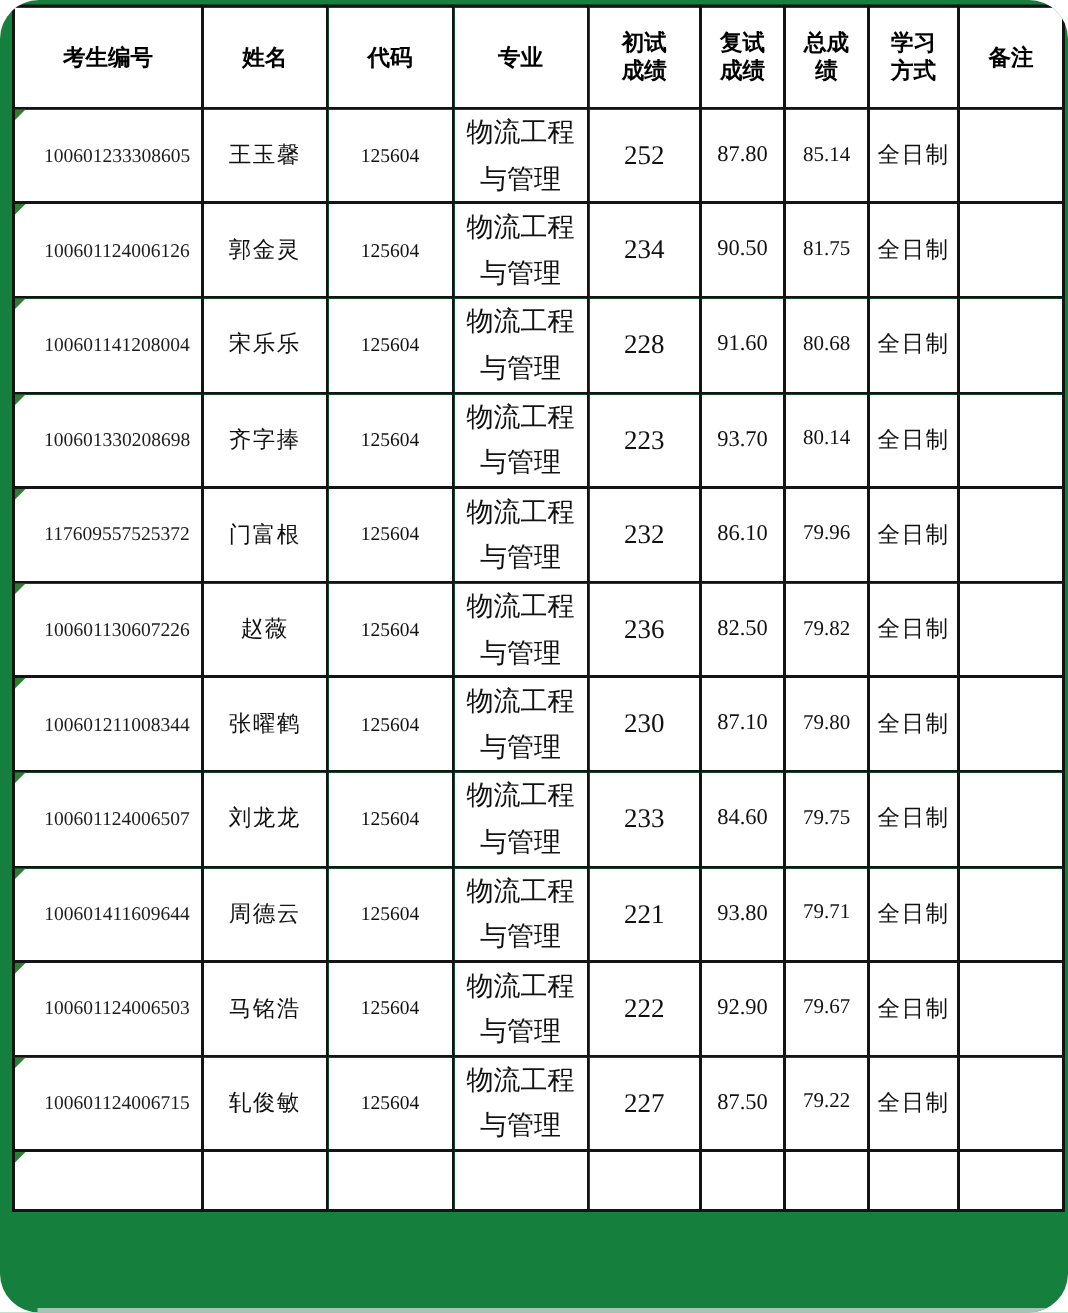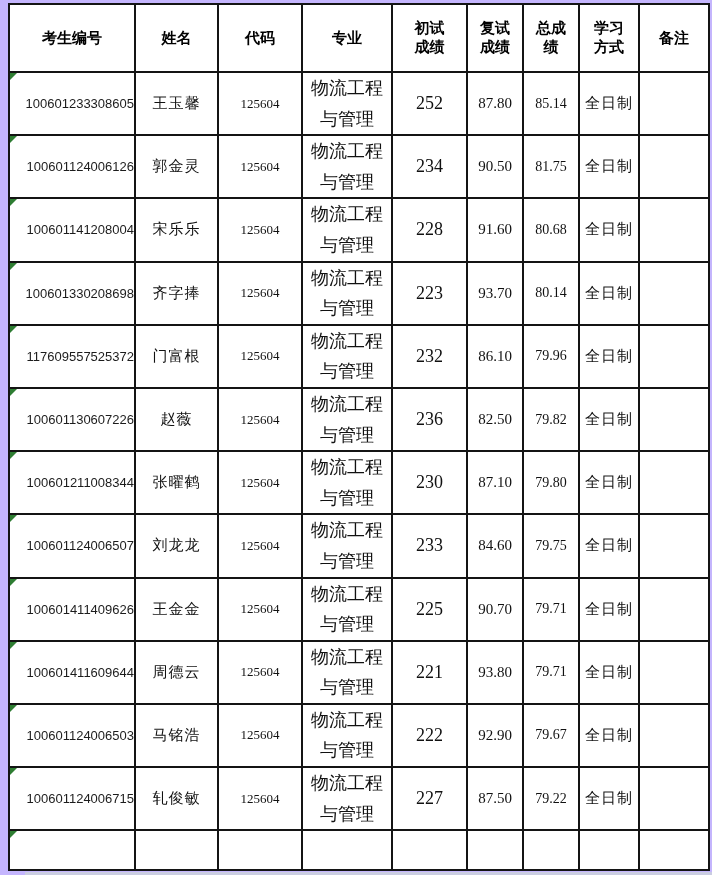--- a/index.html
+++ b/index.html
@@ -7,21 +7,22 @@
     width: 712px; height: 875px;
     background: #ffffff;
     overflow: hidden;
     font-family: "Liberation Serif", serif;
     color: #111;
   }
   .page {
     position: relative;
     width: 712px; height: 875px;
     overflow: hidden;
-    background: #c4b5fd;
+    background: #15803d;
+    border-radius: 26px;
   }
   .table-wrap {
     position: absolute;
     left: 8px; top: 3px;
   }
   table {
     border-collapse: collapse;
     table-layout: fixed;
     width: 700px;
   }
@@ -38,22 +39,22 @@
   tbody tr.partial { height: 40px; }
   th {
     font-family: "DejaVu Sans", sans-serif;
     font-weight: bold;
     font-size: 15px;
     line-height: 1.25;
     white-space: pre-line;
     color: #000;
   }
   td.c-candidate_no {
-    text-align: right;
-    font-family: Liberation Sans, sans-serif;
+    text-align: center;
+    font-family: Liberation Serif, serif;
     font-size: 13px;
     padding-left: 12px;
     letter-spacing: 0px;
     color: #1c1c1c;
   }
   td.c-name { font-size: 15px; letter-spacing: 1px; }
   td.c-code { font-size: 13px; }
   td.c-major { font-size: 18px; }
   td.c-major .major-inner {
     display: block;
@@ -215,33 +216,20 @@
             <td class="c-major">
               <span class="major-inner">物流工程与管理</span>
             </td>
             <td class="c-initial_score">233</td>
             <td class="c-retest_score">84.60</td>
             <td class="c-total_score">79.75</td>
             <td class="c-study_mode">全日制</td>
             <td class="c-remark"></td>
           </tr>
           <tr>
-            <td class="c-candidate_no"><span class="corner-marker"></span><span>100601411409626</span></td>
-            <td class="c-name">王金金</td>
-            <td class="c-code">125604</td>
-            <td class="c-major">
-              <span class="major-inner">物流工程与管理</span>
-            </td>
-            <td class="c-initial_score">225</td>
-            <td class="c-retest_score">90.70</td>
-            <td class="c-total_score">79.71</td>
-            <td class="c-study_mode">全日制</td>
-            <td class="c-remark"></td>
-          </tr>
-          <tr>
             <td class="c-candidate_no"><span class="corner-marker"></span><span>100601411609644</span></td>
             <td class="c-name">周德云</td>
             <td class="c-code">125604</td>
             <td class="c-major">
               <span class="major-inner">物流工程与管理</span>
             </td>
             <td class="c-initial_score">221</td>
             <td class="c-retest_score">93.80</td>
             <td class="c-total_score">79.71</td>
             <td class="c-study_mode">全日制</td>

